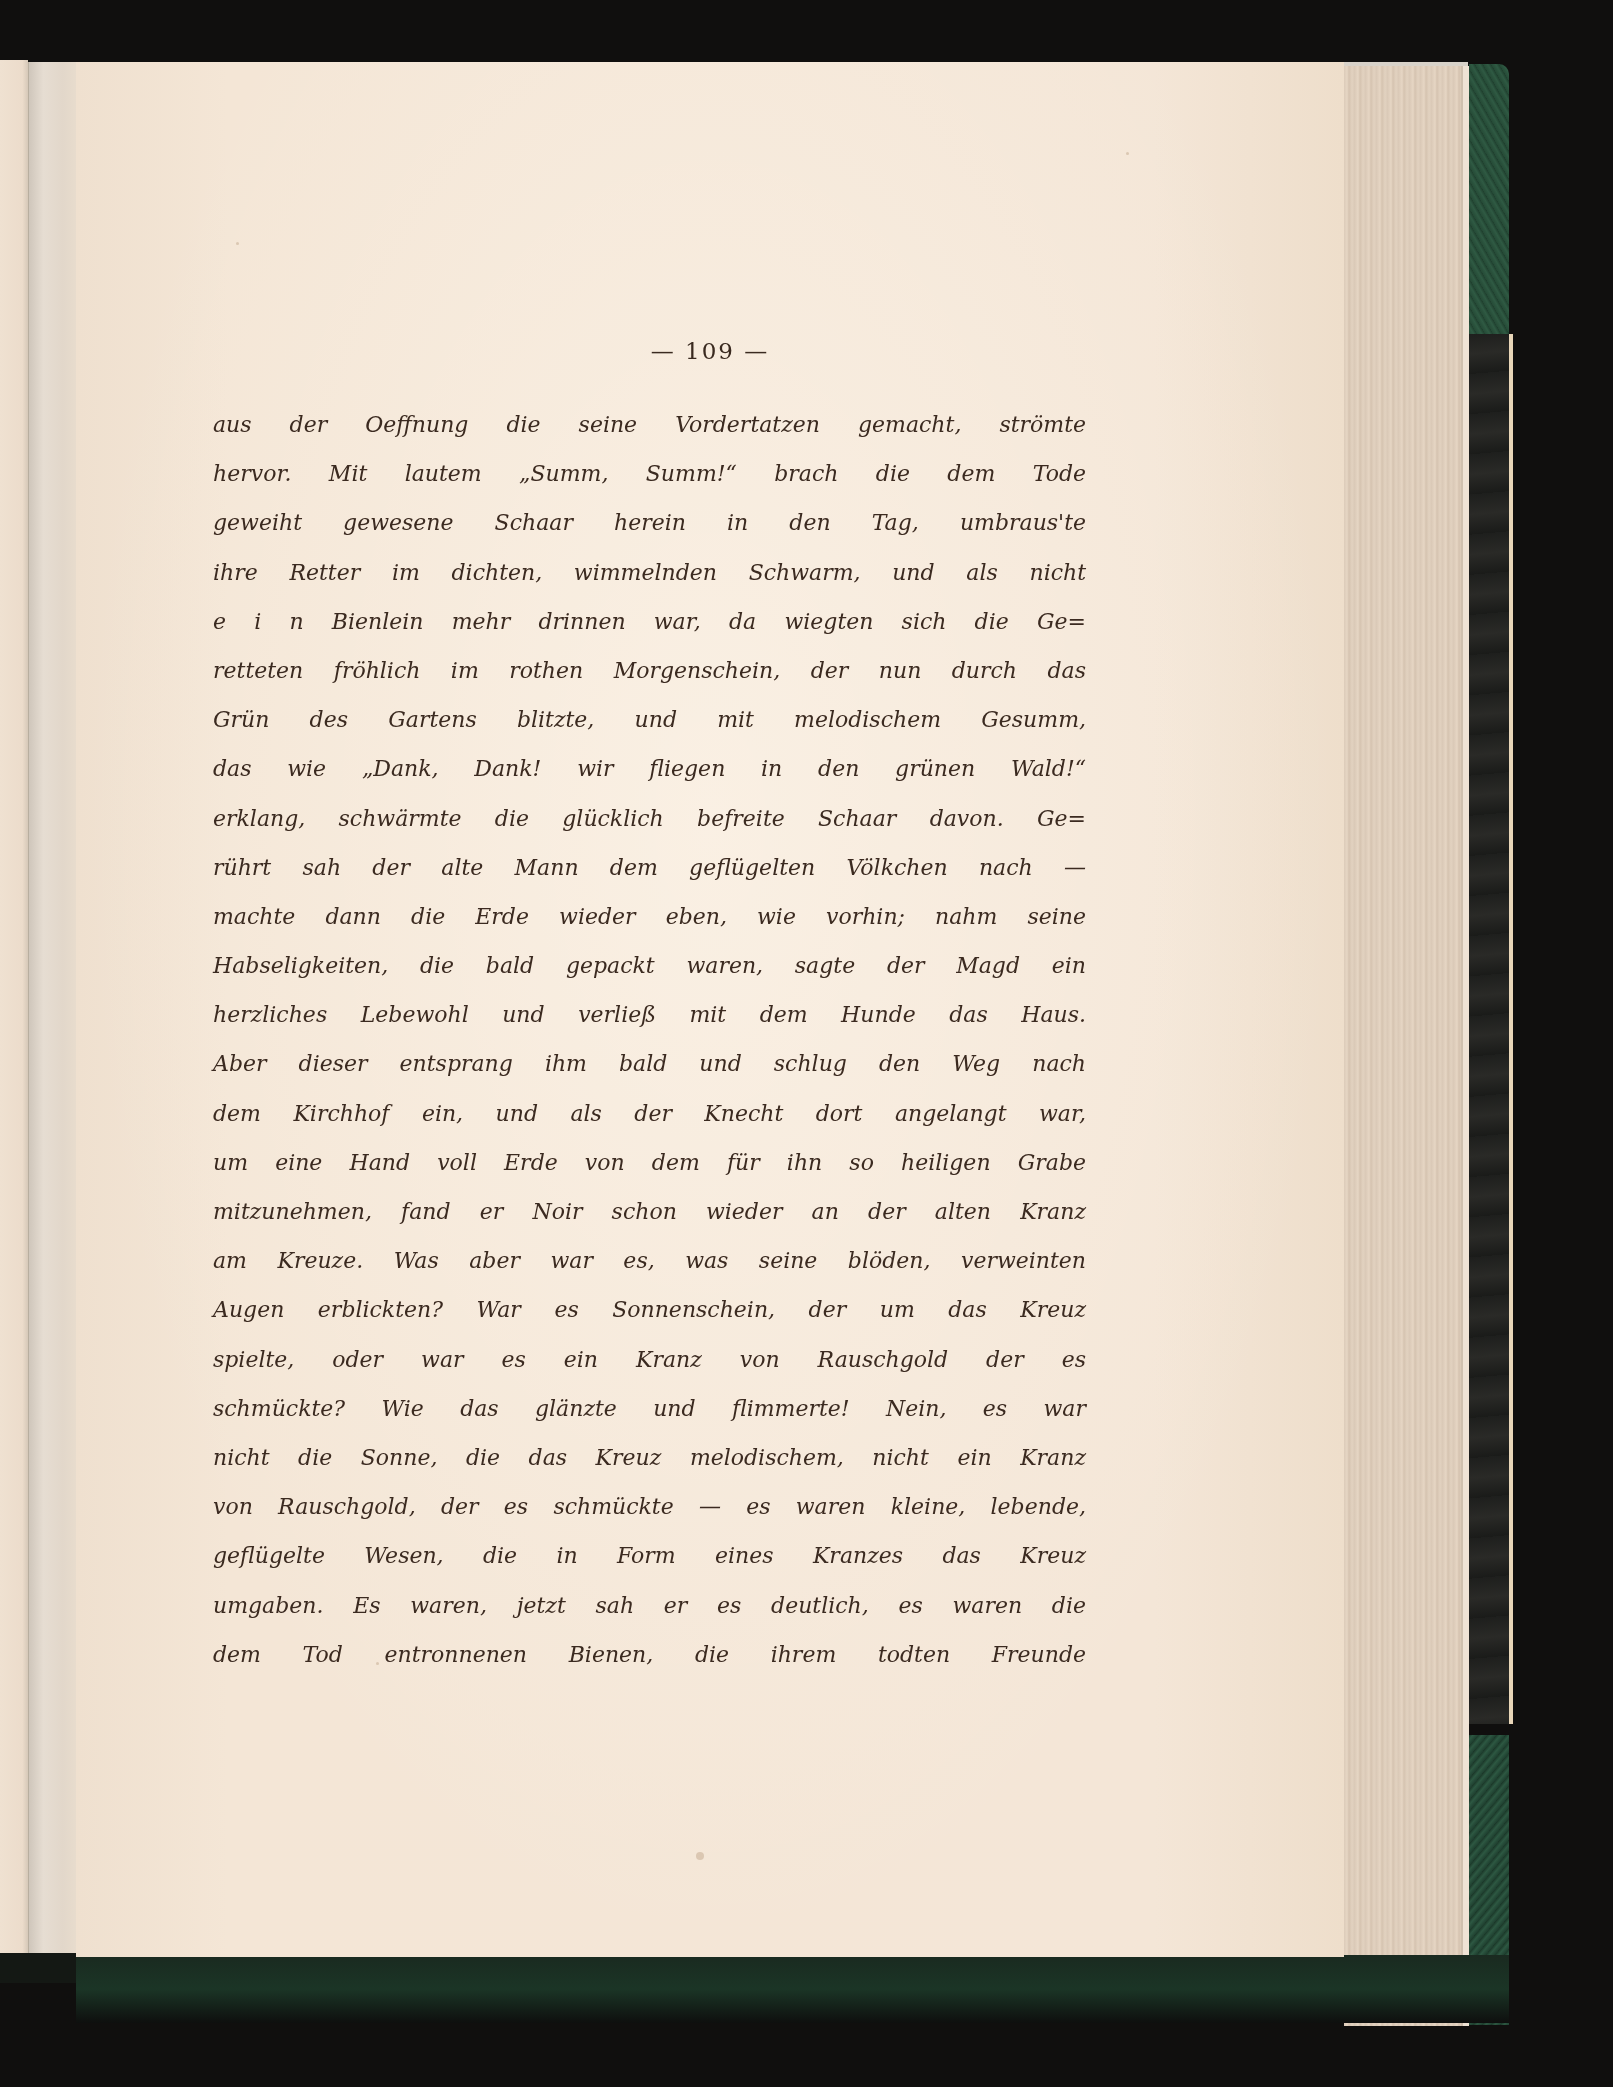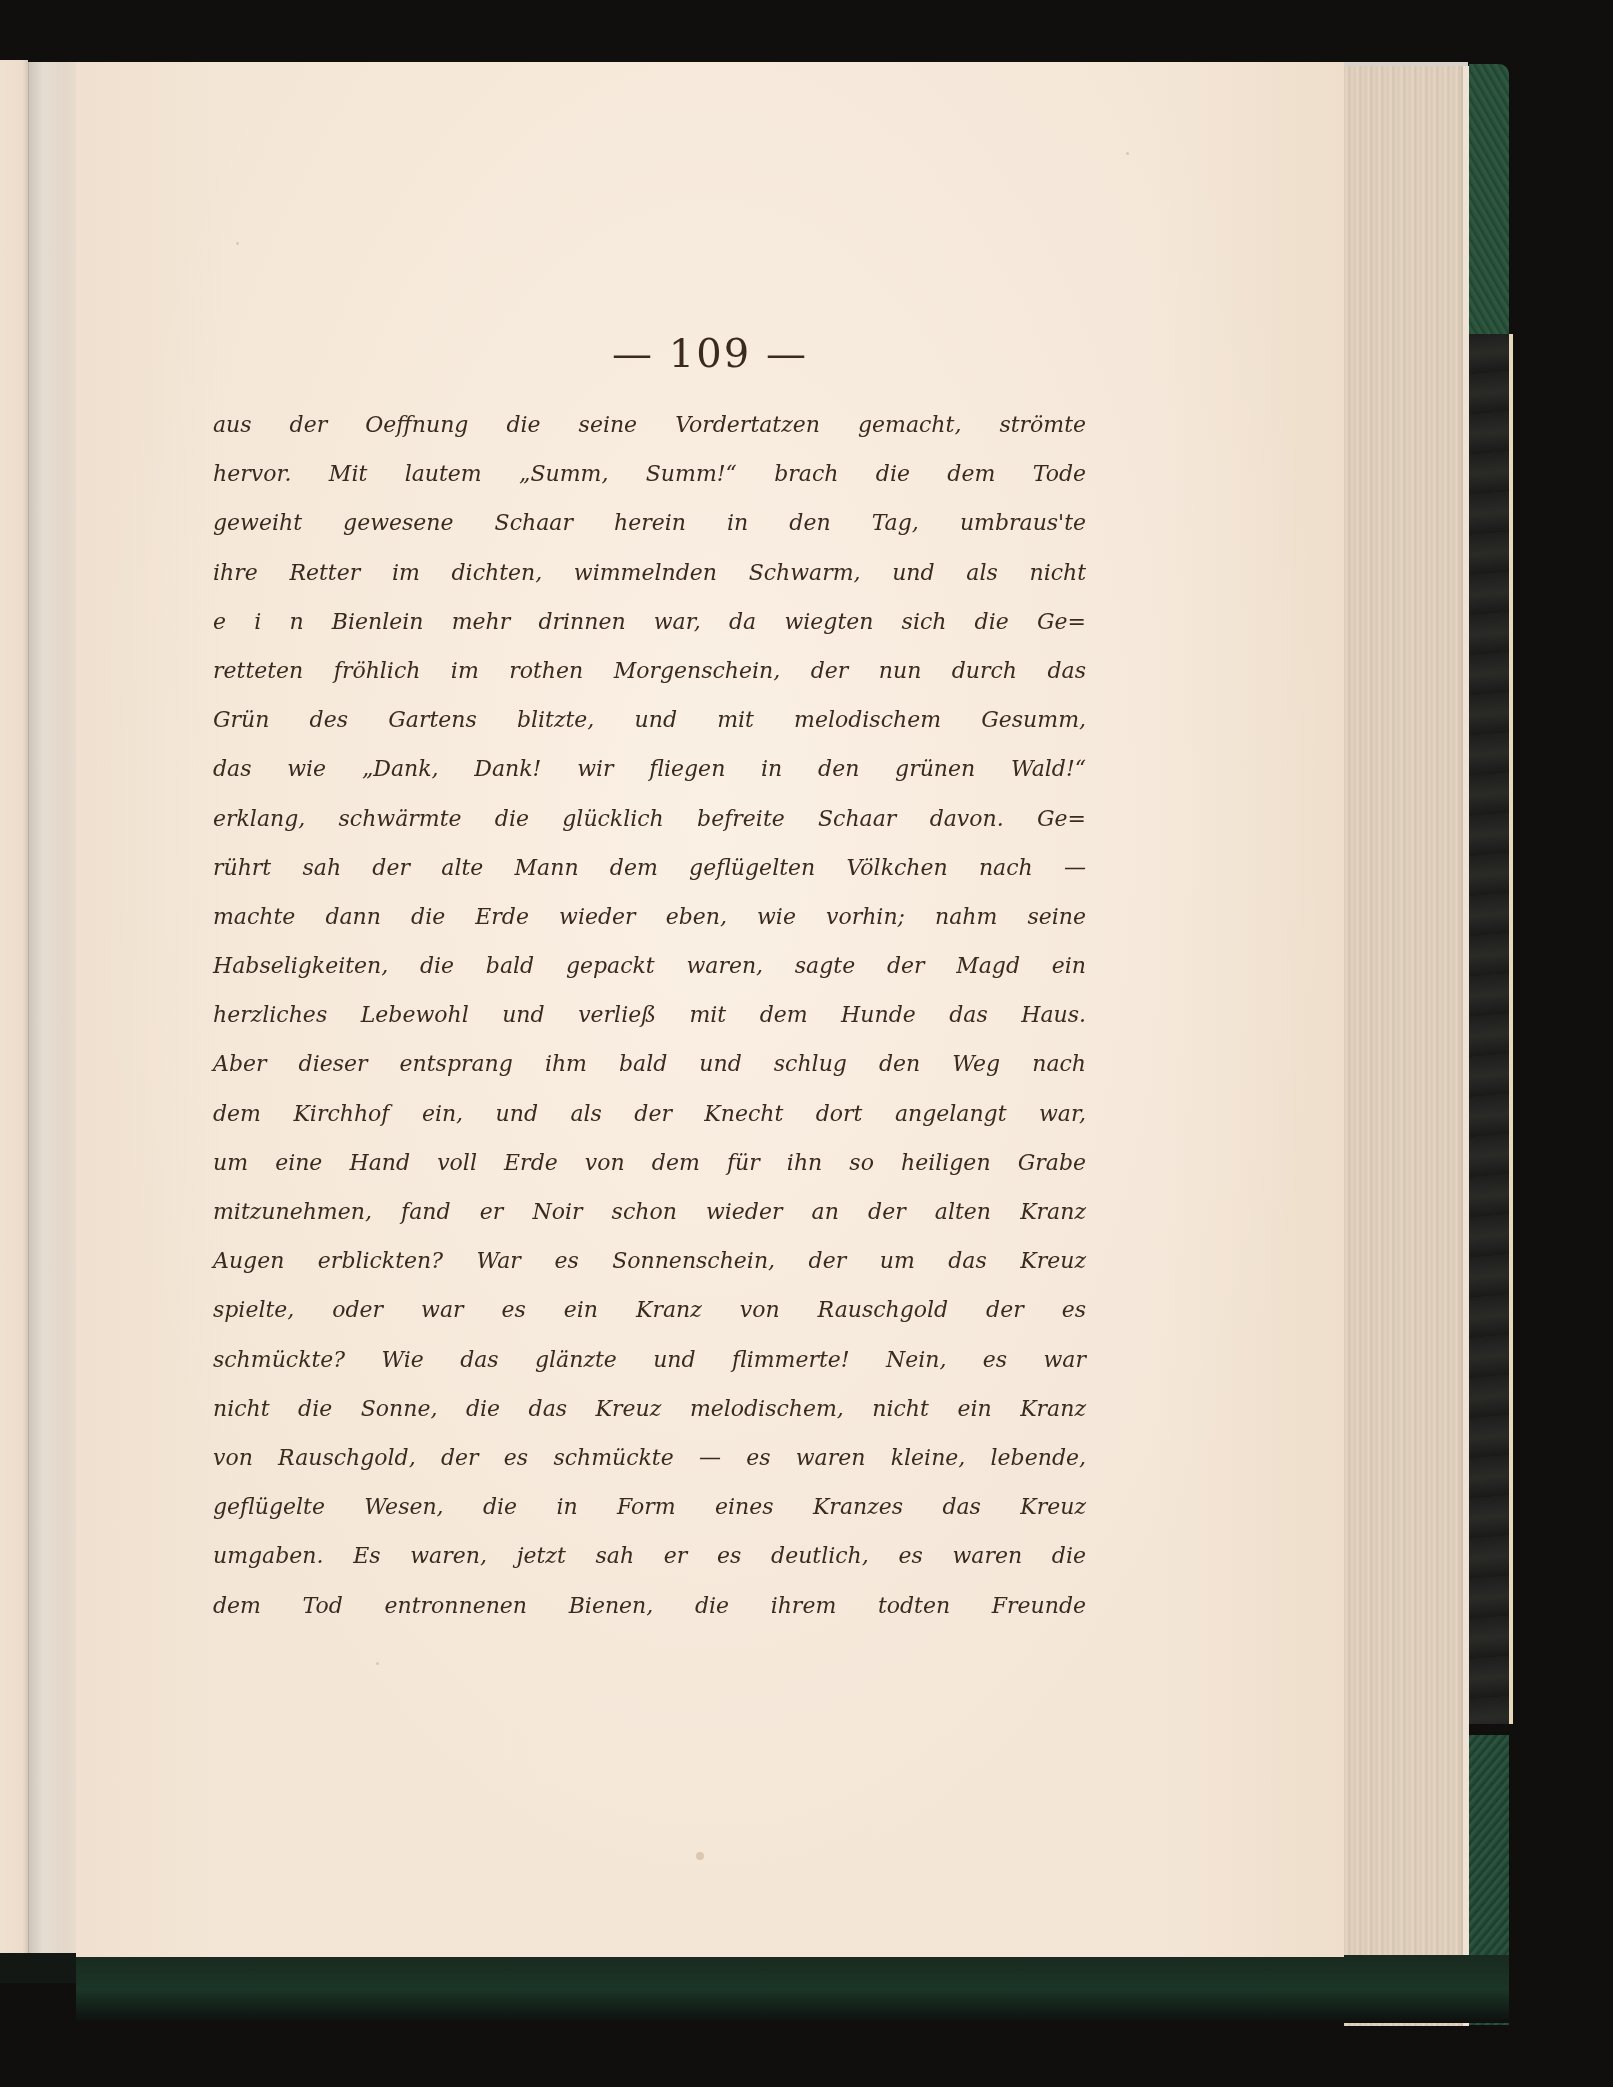--- a/index.html
+++ b/index.html
@@ -60,23 +60,23 @@
       position: absolute; left: 76px; top: 1955px; width: 1433px; height: 68px;
       background: linear-gradient(180deg, #1a2a20 0%, #1b3526 50%, #0e0f0e 100%);
     }
     .cover-bottom-left {
       position: absolute; left: 0; top: 1953px; width: 76px; height: 30px;
       background: #141814;
     }
 
     
     .page-number {
-      position: absolute; left: 0; top: 268px; width: 1268px;
+      position: absolute; left: 0; top: 276px; width: 1268px;
       text-align: center;
-      font-family: "DejaVu Serif", serif; font-size: 40px; color: #3a2a20;
+      font-family: "DejaVu Serif", serif; font-size: 23px; color: #3a2a20;
       letter-spacing: 2px;
     }
     .text-block {
       position: absolute; left: 137px; top: 338px; width: 873px;
       font-family: "DejaVu Serif", serif;
       font-size: 22px; line-height: 49.2px; color: #3b2a20;
       font-style: italic;
     }
     .text-line {
       display: block; white-space: nowrap;
@@ -113,20 +113,21 @@
       <span class="text-line">das wie „Dank, Dank! wir fliegen in den grünen Wald!“</span>
       <span class="text-line">erklang, schwärmte die glücklich befreite Schaar davon. Ge=</span>
       <span class="text-line">rührt sah der alte Mann dem geflügelten Völkchen nach —</span>
       <span class="text-line">machte dann die Erde wieder eben, wie vorhin; nahm seine</span>
       <span class="text-line">Habseligkeiten, die bald gepackt waren, sagte der Magd ein</span>
       <span class="text-line">herzliches Lebewohl und verließ mit dem Hunde das Haus.</span>
       <span class="text-line">Aber dieser entsprang ihm bald und schlug den Weg nach</span>
       <span class="text-line">dem Kirchhof ein, und als der Knecht dort angelangt war,</span>
       <span class="text-line">um eine Hand voll Erde von dem für ihn so heiligen Grabe</span>
       <span class="text-line">mitzunehmen, fand er Noir schon wieder an der alten Kranz</span>
+      <span class="text-line">am Kreuze. Was aber war es, was seine blöden, verweinten</span>
       <span class="text-line">Augen erblickten? War es Sonnenschein, der um das Kreuz</span>
       <span class="text-line">spielte, oder war es ein Kranz von Rauschgold der es</span>
       <span class="text-line">schmückte? Wie das glänzte und flimmerte! Nein, es war</span>
       <span class="text-line">nicht die Sonne, die das Kreuz melodischem, nicht ein Kranz</span>
       <span class="text-line">von Rauschgold, der es schmückte — es waren kleine, lebende,</span>
       <span class="text-line">geflügelte Wesen, die in Form eines Kranzes das Kreuz</span>
       <span class="text-line">umgaben. Es waren, jetzt sah er es deutlich, es waren die</span>
       <span class="text-line last">dem Tod entronnenen Bienen, die ihrem todten Freunde</span>
     </div>
     <span class="speck" style="left:160px;top:180px"></span>

